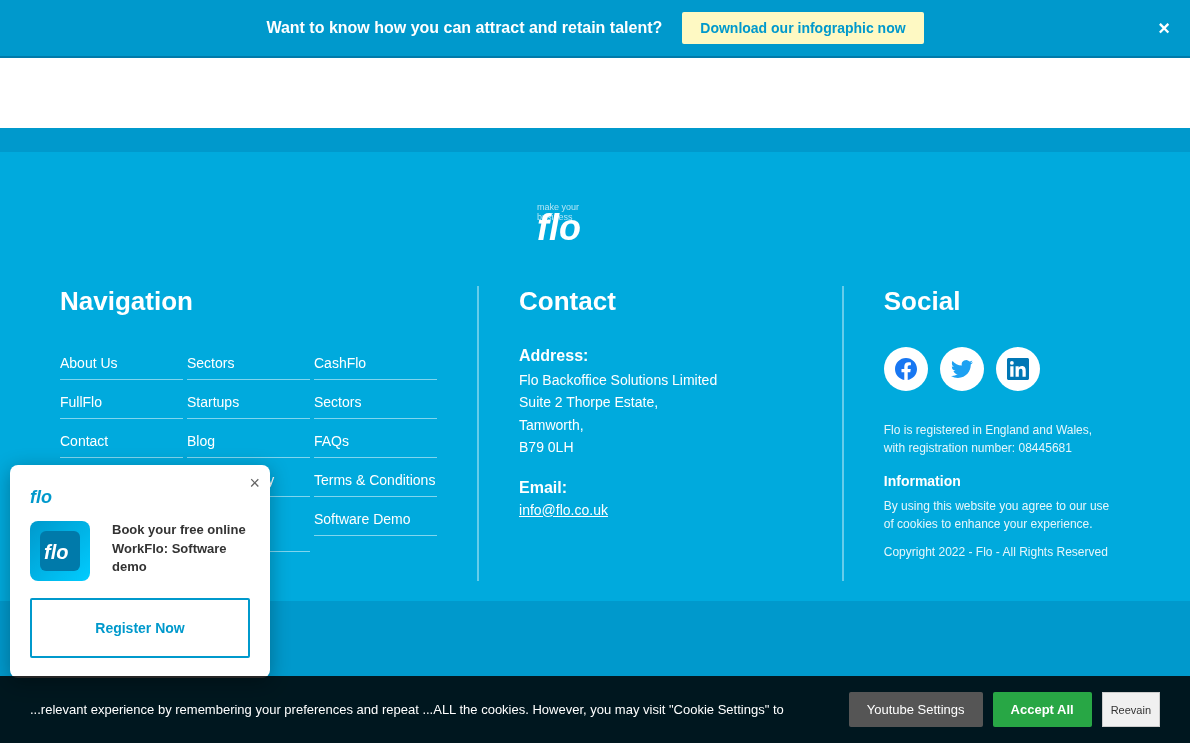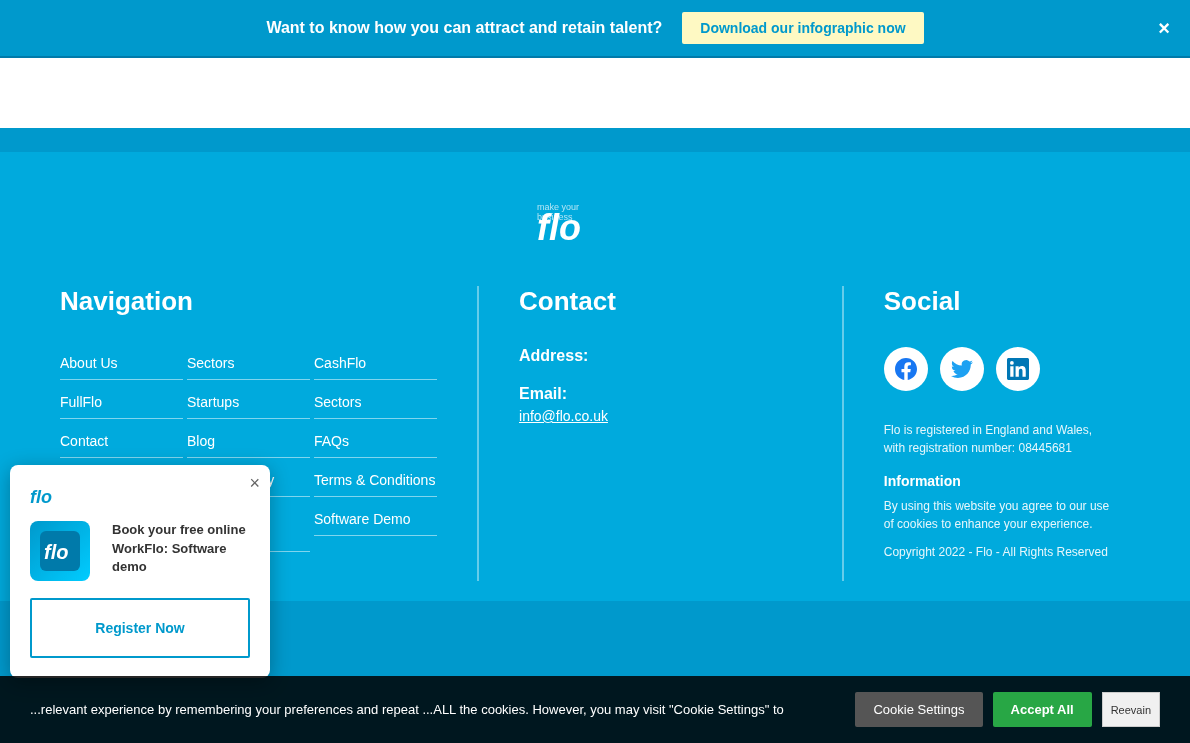--- a/index.html
+++ b/index.html
@@ -297,20 +297,26 @@
         </div>
       </div>
     </div>
 
     <div class="footer-divider"></div>
 
     <div class="contact-section">
       <h2>Contact</h2>
       <div class="contact-address">
         <div class="contact-label">Address:</div>
+        <div style="font-size:14px; line-height:1.6;">
+          Flo Backoffice Solutions Limited<br>
+          Suite 2 Thorpe Estate,<br>
+          Tamworth,<br>
+          B79 0LH
+        </div>
       </div>
       <div style="margin-bottom:12px;">
         <div class="contact-label">Email:</div>
         <a class="contact-link" style="font-size:14px;">info@flo.co.uk</a>
       </div>
     </div>
 
     <div class="footer-divider"></div>
 
     <div class="social-section">
@@ -364,19 +370,19 @@
     <div class="book-demo-title" style="font-size:13px; font-weight:700; color:#333; line-height:1.4; flex:1;">Book your free online WorkFlo: Software demo</div>
   </div>
   <button class="book-demo-btn">Register Now</button>
 </div>
 
 <div class="cookie-popup">
   <div class="cookie-text">
     <span>...relevant experience by remembering your preferences and repeat ...ALL the cookies. However, you may visit "Cookie Settings" to</span>
   </div>
   <div class="cookie-buttons">
-    <button class="cookie-settings-btn">Cookie Settings</button>
+    <button class="cookie-settings-btn">Youtube Settings</button>
     <button class="cookie-accept-btn">Accept All</button>
     <div class="reevain-badge" style="position:relative; bottom:auto; right:auto; display:flex; align-items:center; background:#f0f0f0; border:1px solid #ccc; border-radius:0; padding:4px 8px;">
       <span style="font-size:11px; color:#333;">Reevain</span>
     </div>
   </div>
 </div>
 
 </body></html>

